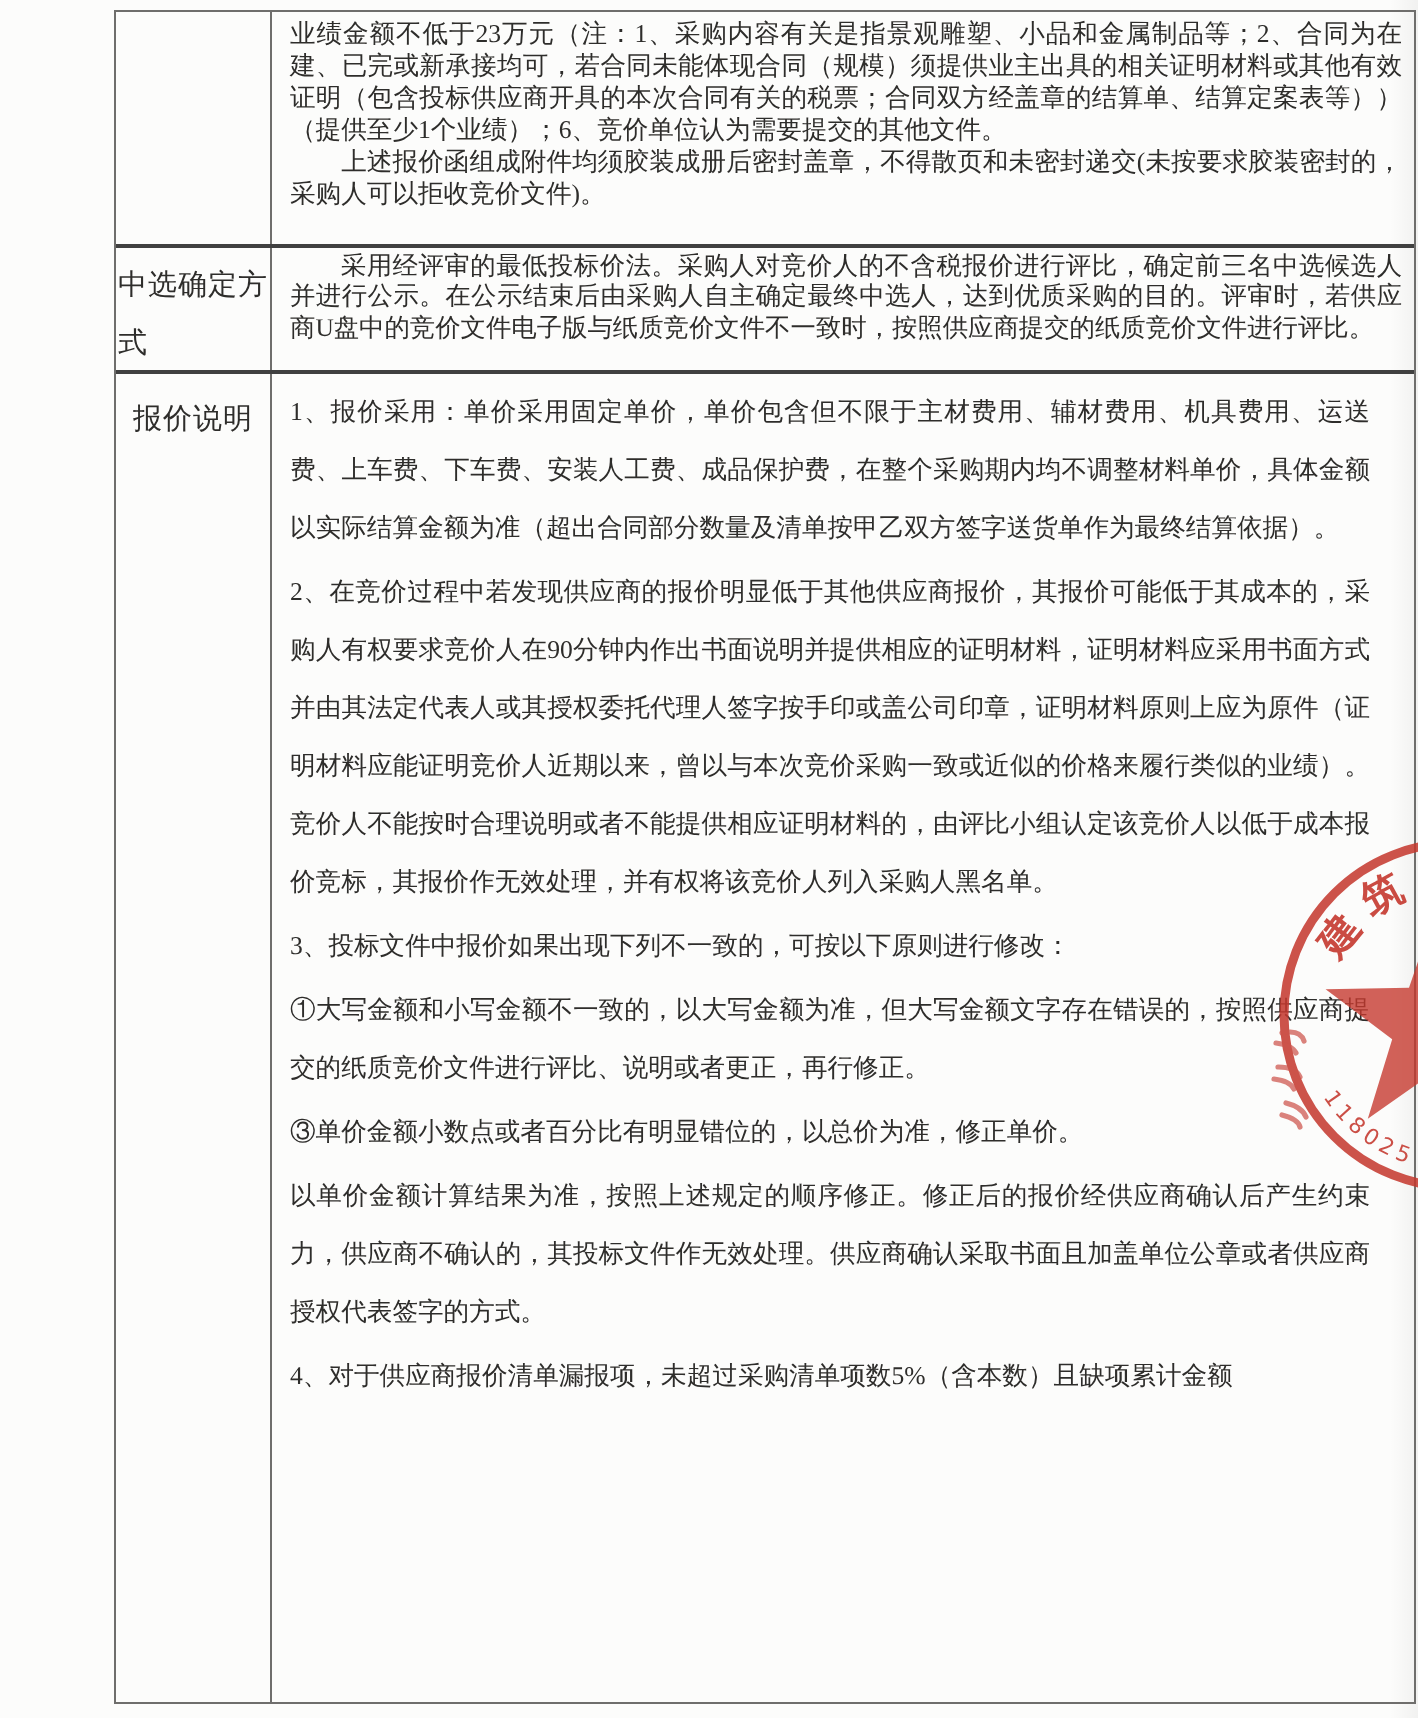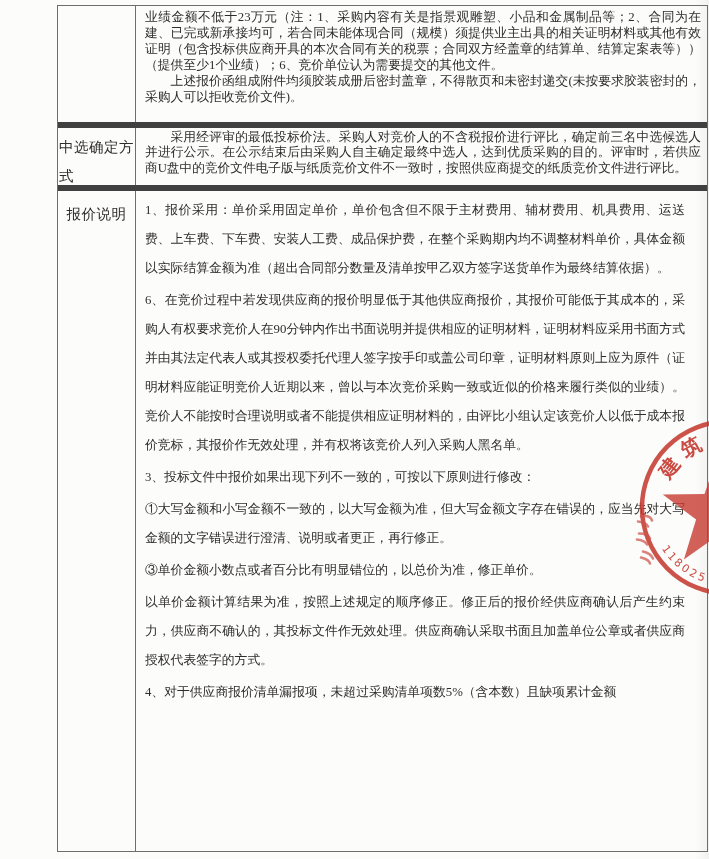--- a/index.html
+++ b/index.html
@@ -14,21 +14,21 @@
     background:linear-gradient(to right, rgba(0,0,0,0), rgba(0,0,0,0.045));
     pointer-events:none;
   }
   .doc-table{
     position:absolute;left:57px;top:5px;width:651px;height:847px;
     border:1px solid #6f6e6c;box-sizing:border-box;
     display:flex;flex-direction:column;
     background:transparent;
   }
   .t-row{display:flex;flex-direction:row;box-sizing:border-box;}
-  .t-row.bordered{border-top:6px solid #404040;}
+  .t-row.bordered{border-top:2px solid #404040;}
   .row-1{height:116px;}
   .row-2{height:63px;}
   .row-3{flex:1 1 auto;min-height:0;}
   .cell-label{
     width:78px;flex:0 0 78px;box-sizing:border-box;
     border-right:1px solid #6f6e6c;
     text-align:center;
     font-size:14.5px;letter-spacing:0.5px;
     overflow:hidden;
   }
@@ -68,23 +68,23 @@
     <div class="cell-label">中选确定方式</div>
     <div class="cell-content">
       <p class="para indent">采用经评审的最低投标价法。采购人对竞价人的不含税报价进行评比，确定前三名中选候选人并进行公示。在公示结束后由采购人自主确定最终中选人，达到优质采购的目的。评审时，若供应商U盘中的竞价文件电子版与纸质竞价文件不一致时，按照供应商提交的纸质竞价文件进行评比。</p>
     </div>
   </div>
 
   <div class="t-row row-3 bordered">
     <div class="cell-label">报价说明</div>
     <div class="cell-content">
       <p class="para">1、报价采用：单价采用固定单价，单价包含但不限于主材费用、辅材费用、机具费用、运送费、上车费、下车费、安装人工费、成品保护费，在整个采购期内均不调整材料单价，具体金额以实际结算金额为准（超出合同部分数量及清单按甲乙双方签字送货单作为最终结算依据）。</p>
-      <p class="para">6、在竞价过程中若发现供应商的报价明显低于其他供应商报价，其报价可能低于其成本的，采购人有权要求竞价人在90分钟内作出书面说明并提供相应的证明材料，证明材料应采用书面方式并由其法定代表人或其授权委托代理人签字按手印或盖公司印章，证明材料原则上应为原件（证明材料应能证明竞价人近期以来，曾以与本次竞价采购一致或近似的价格来履行类似的业绩）。竞价人不能按时合理说明或者不能提供相应证明材料的，由评比小组认定该竞价人以低于成本报价竞标，其报价作无效处理，并有权将该竞价人列入采购人黑名单。</p>
+      <p class="para">2、在竞价过程中若发现供应商的报价明显低于其他供应商报价，其报价可能低于其成本的，采购人有权要求竞价人在90分钟内作出书面说明并提供相应的证明材料，证明材料应采用书面方式并由其法定代表人或其授权委托代理人签字按手印或盖公司印章，证明材料原则上应为原件（证明材料应能证明竞价人近期以来，曾以与本次竞价采购一致或近似的价格来履行类似的业绩）。竞价人不能按时合理说明或者不能提供相应证明材料的，由评比小组认定该竞价人以低于成本报价竞标，其报价作无效处理，并有权将该竞价人列入采购人黑名单。</p>
       <p class="para">3、投标文件中报价如果出现下列不一致的，可按以下原则进行修改：</p>
-      <p class="para">①大写金额和小写金额不一致的，以大写金额为准，但大写金额文字存在错误的，应当先对大写金额的文字错误进行澄清、说明或者更正，再行修正。</p>
+      <p class="para">①大写金额和小写金额不一致的，以大写金额为准，但大写金额文字存在错误的，按照供应商提交的纸质竞价文件进行评比、说明或者更正，再行修正。</p>
       <p class="para">③单价金额小数点或者百分比有明显错位的，以总价为准，修正单价。</p>
       <p class="para">以单价金额计算结果为准，按照上述规定的顺序修正。修正后的报价经供应商确认后产生约束力，供应商不确认的，其投标文件作无效处理。供应商确认采取书面且加盖单位公章或者供应商授权代表签字的方式。</p>
       <p class="para">4、对于供应商报价清单漏报项，未超过采购清单项数5%（含本数）且缺项累计金额</p>
     </div>
   </div>
 
 </div>
 
 <svg class="stamp" viewBox="0 0 94 200" width="94" height="200" aria-hidden="true">
   <g fill="none" stroke="#c5382e" opacity="0.86">

